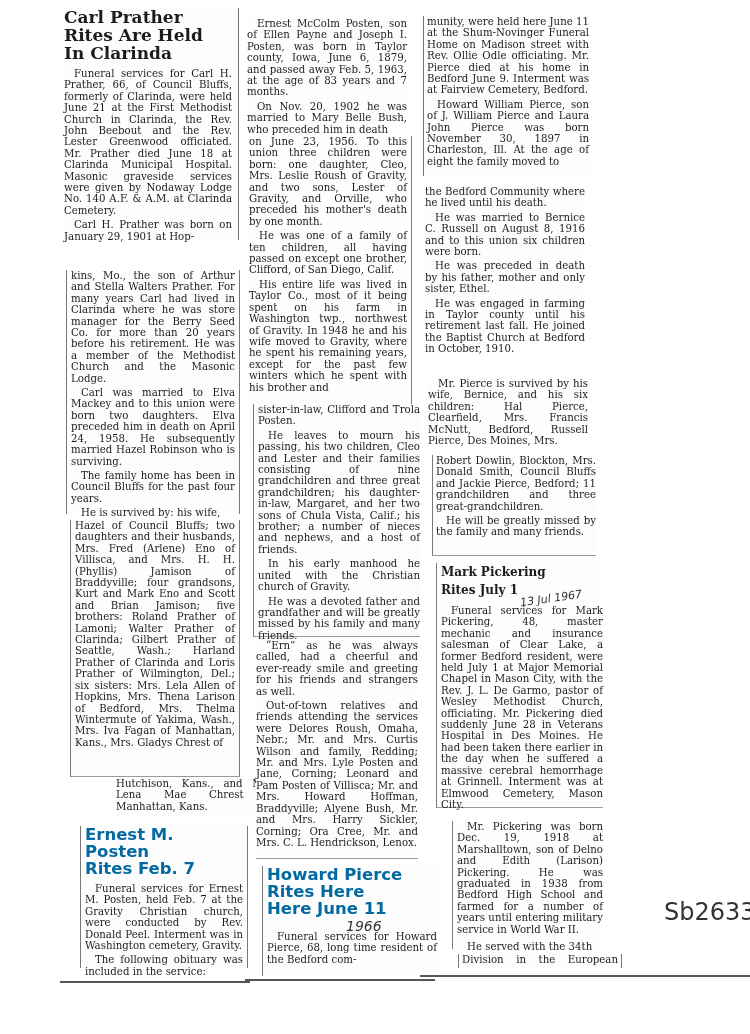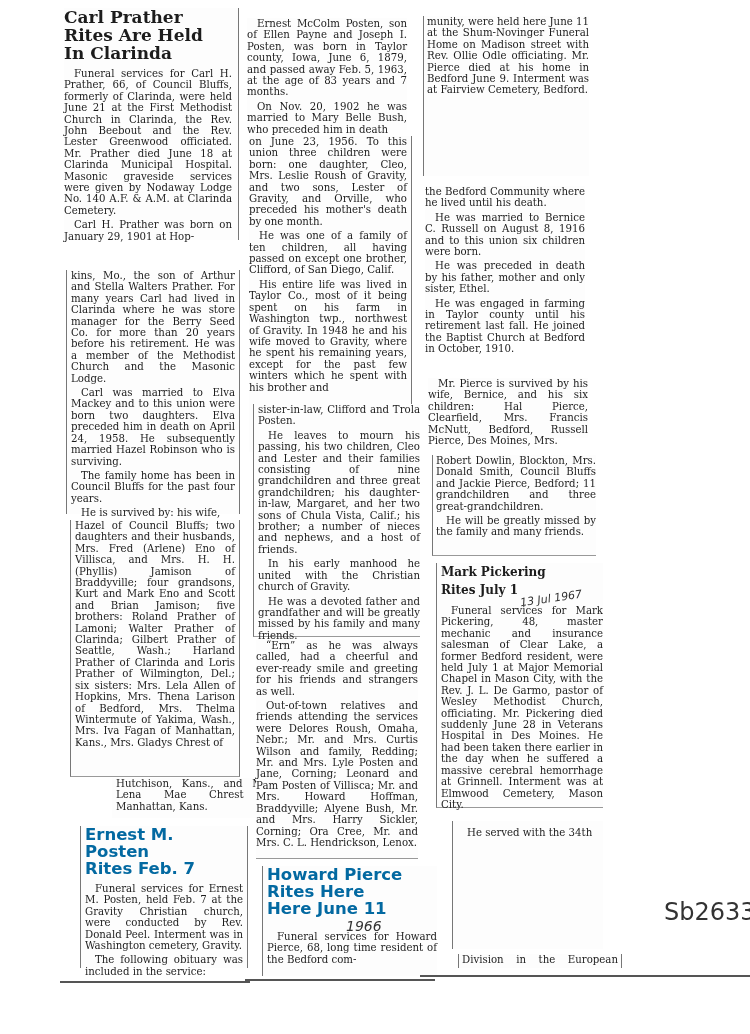--- a/index.html
+++ b/index.html
@@ -76,20 +76,21 @@
     <div>Rites Here</div>
     <div>Here June 11</div>
   </div>
   <p>Funeral services for Howard Pierce, 68, long time resident of the Bedford com-</p>
 </div>
 <div class="hand" style="left:346px;top:918px;font-size:14px;font-style:italic;text-align:center;">1966</div>
 <div class="shadow" style="left:245px;top:979px;width:190px;"></div>
 
 <div class="clip bl" style="left:423px;top:16px;width:162px;height:160px;padding-left:3px;">
   <p style="text-indent:0">munity, were held here June 11 at the Shum-Novinger Funeral Home on Madison street with Rev. Ollie Odle officiating. Mr. Pierce died at his home in Bedford June 9. Interment was at Fairview Cemetery, Bedford.</p>
+  <p>Howard William Pierce, son of J. William Pierce and Laura John Pierce was born November 30, 1897 in Charleston, Ill. At the age of eight the family moved to</p>
 </div>
 <div class="clip" style="left:425px;top:186px;width:160px;height:146px;">
   <p style="text-indent:0">the Bedford Community where he lived until his death.</p>
   <p>He was married to Bernice C. Russell on August 8, 1916 and to this union six children were born.</p>
   <p>He was preceded in death by his father, mother and only sister, Ethel.</p>
   <p>He was engaged in farming in Taylor county until his retirement last fall. He joined the Baptist Church at Bedford in October, 1910.</p>
 </div>
 <div class="clip" style="left:428px;top:378px;width:160px;height:60px;">
   <p>Mr. Pierce is survived by his wife, Bernice, and his six children: Hal Pierce, Clearfield, Mrs. Francis McNutt, Bedford, Russell Pierce, Des Moines, Mrs.</p>
 </div>
@@ -100,20 +101,21 @@
 
 <div class="clip bl bb" style="left:436px;top:563px;width:162px;height:244px;padding-left:4px;">
   <div class="head-serif" style="font-size:12px;">
     <div>Mark Pickering</div>
     <div>Rites July 1</div>
   </div>
   <p>Funeral services for Mark Pickering, 48, master mechanic and insurance salesman of Clear Lake, a former Bedford resident, were held July 1 at Major Memorial Chapel in Mason City, with the Rev. J. L. De Garmo, pastor of Wesley Methodist Church, officiating. Mr. Pickering died suddenly June 28 in Veterans Hospital in Des Moines. He had been taken there earlier in the day when he suffered a massive cerebral hemorrhage at Grinnell. Interment was at Elmwood Cemetery, Mason City.</p>
 </div>
 <div class="hand" style="left:520px;top:592px;font-size:11px;font-style:italic;transform:rotate(-8deg);">13 Jul 1967</div>
 <div class="clip bl" style="left:452px;top:821px;width:146px;height:128px;padding-left:4px;">
+  <p>Mr. Pickering was born Dec. 19, 1918 at Marshalltown, son of Delno and Edith (Larison) Pickering. He was graduated in 1938 from Bedford High School and farmed for a number of years until entering military service in World War II.</p>
   <p style="margin-top:6px;">He served with the 34th</p>
 </div>
 <div class="clip bl br" style="left:458px;top:954px;width:156px;height:14px;padding:0 3px;">
   <p style="text-indent:0;text-align-last:justify;">Division in the European</p>
 </div>
 <div class="shadow" style="left:420px;top:975px;width:330px;"></div>
 
 <div class="hand" style="left:664px;top:898px;font-size:24px;">Sb2633</div>
 
 </body></html>

